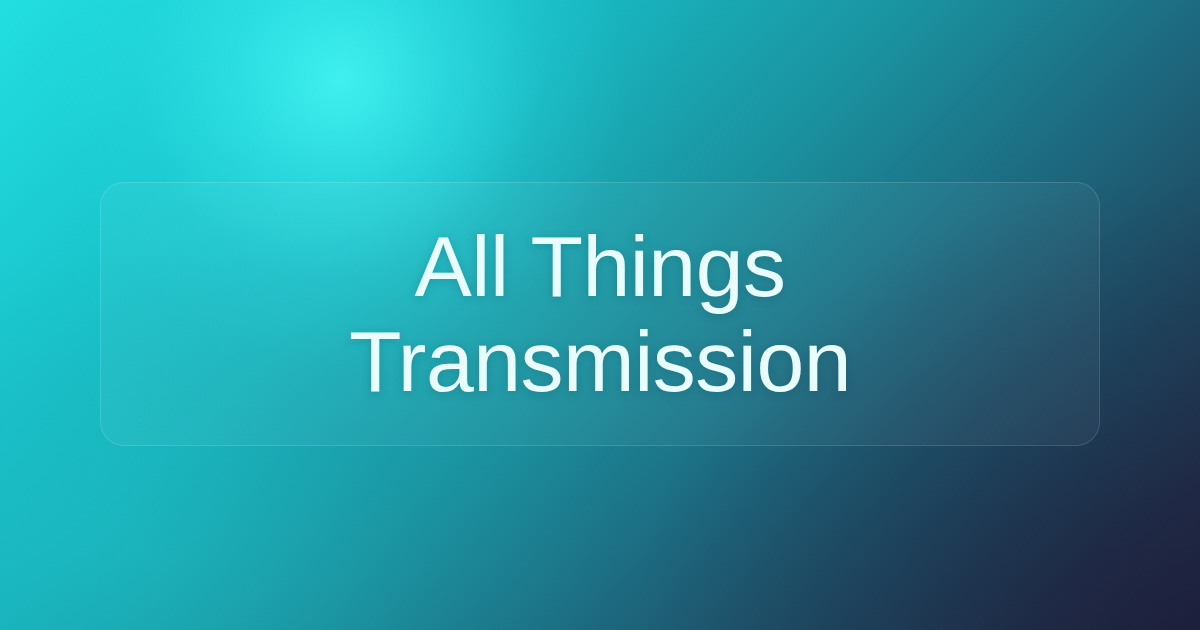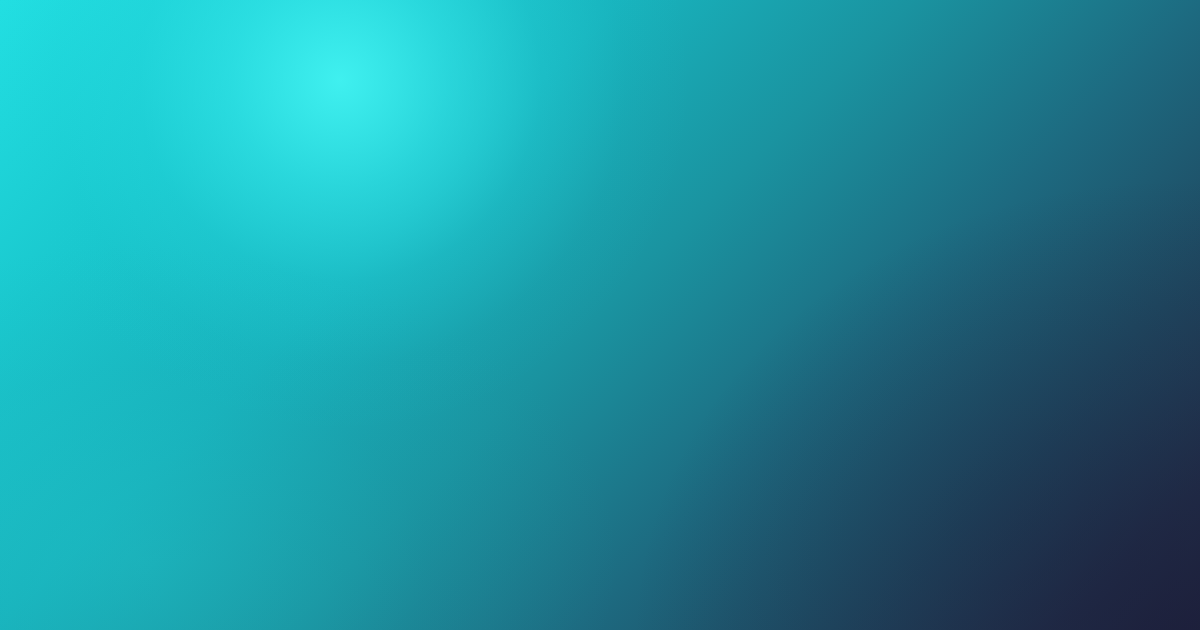--- a/index.html
+++ b/index.html
@@ -110,14 +110,18 @@
 </style>
 </head>
 <body>
 
 <div id="og-card">
 
   <div id="glow-highlight"></div>
   <div id="glow-secondary"></div>
   <div id="shade-right"></div>
 
+  <div id="title-card">
+    <h1 id="card-title">All Things
+Transmission</h1>
+  </div>
 
 </div>
 
 </body></html>

